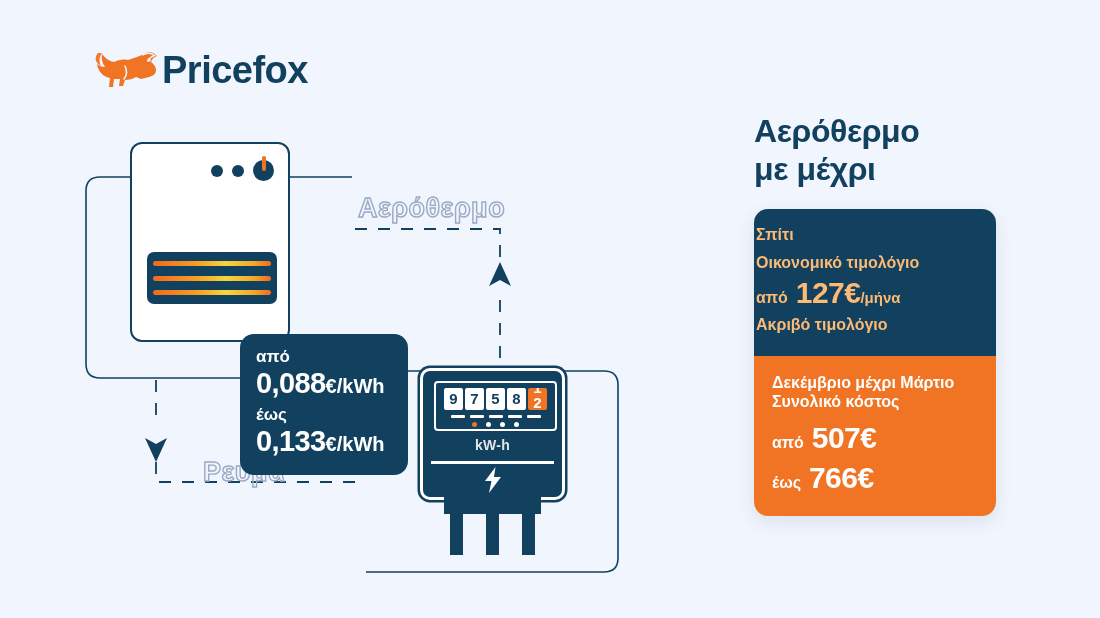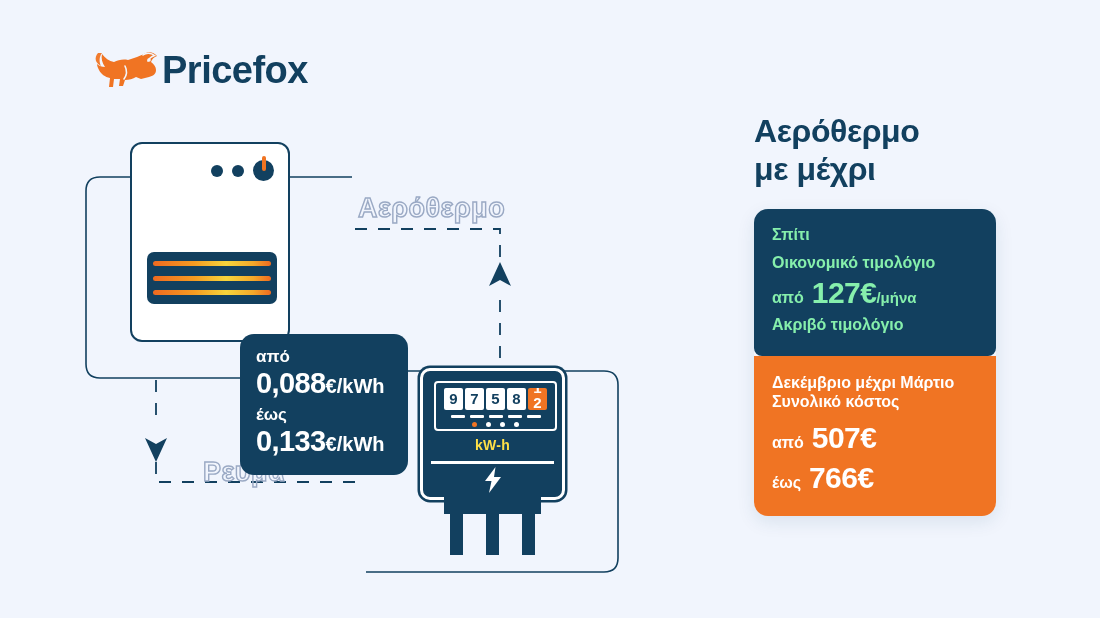--- a/index.html
+++ b/index.html
@@ -188,21 +188,21 @@
     display: flex; gap: 9px; justify-content: center;
     margin-top: 4px;
   }
   .mdot { width: 5px; height: 5px; border-radius: 50%; background: #ffffff; }
   .mdot.active { background: #f07423; }
 
   .meter-unit {
     position: absolute;
     left: 0; right: 0; top: 66px;
     text-align: center;
-    color: #fde047;
+    color: #e5e5e5;
     font-size: 14px;
     font-weight: 700;
     letter-spacing: 0.3px;
   }
   .meter-divider {
     position: absolute;
     left: 8px; right: 8px; top: 90px;
     height: 2.5px;
     background: #ffffff;
   }
@@ -271,23 +271,22 @@
     letter-spacing: -0.4px;
     margin-bottom: 20px;
   }
   .panel-card {
     border-radius: 14px;
     overflow: hidden;
     box-shadow: 0 6px 18px rgba(18,64,95,0.10);
   }
   .card-top {
     background: #12405f;
-    color: #86efac;
-    padding: 16px 18px 18px;
-    border-radius: 8px;
+    color: #fdba74;
+    padding: 16px 2px 18px;
   }
   .card-bottom {
     background: #f07423;
     color: #ffffff;
     padding: 17px 18px 22px;
   }
   .row-small {
     font-size: 16px;
     font-weight: 700;
     line-height: 1.22;

